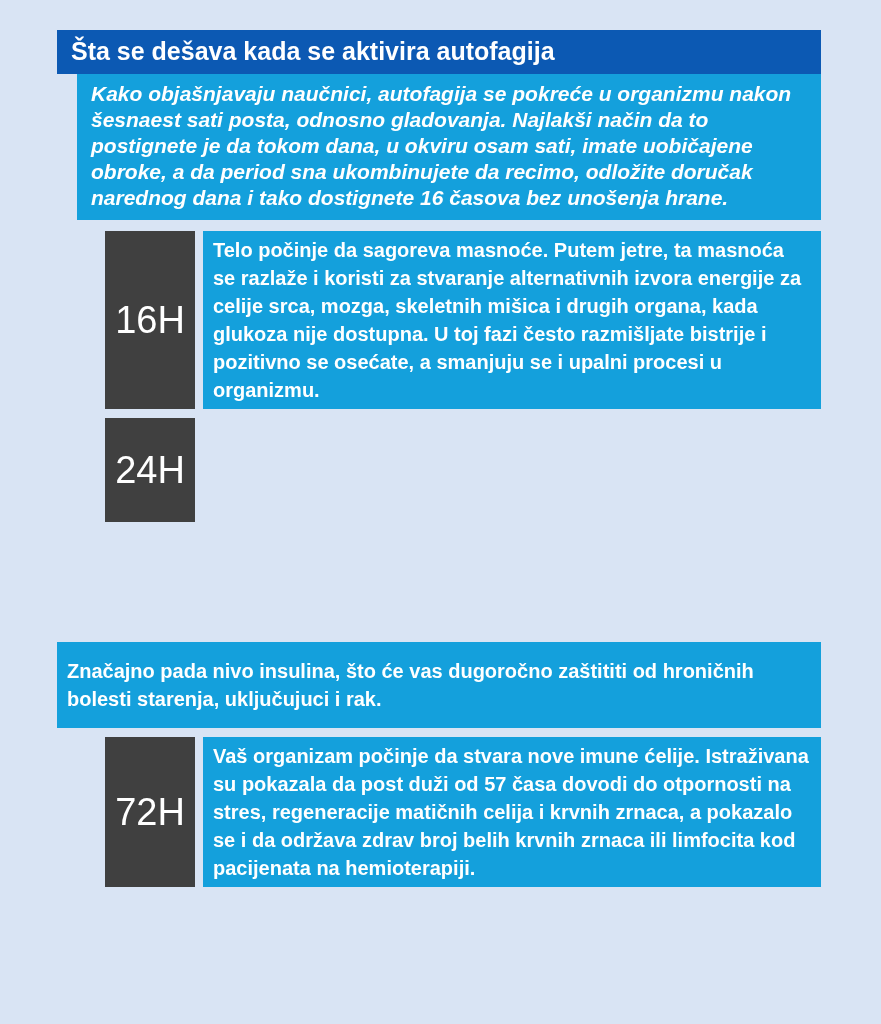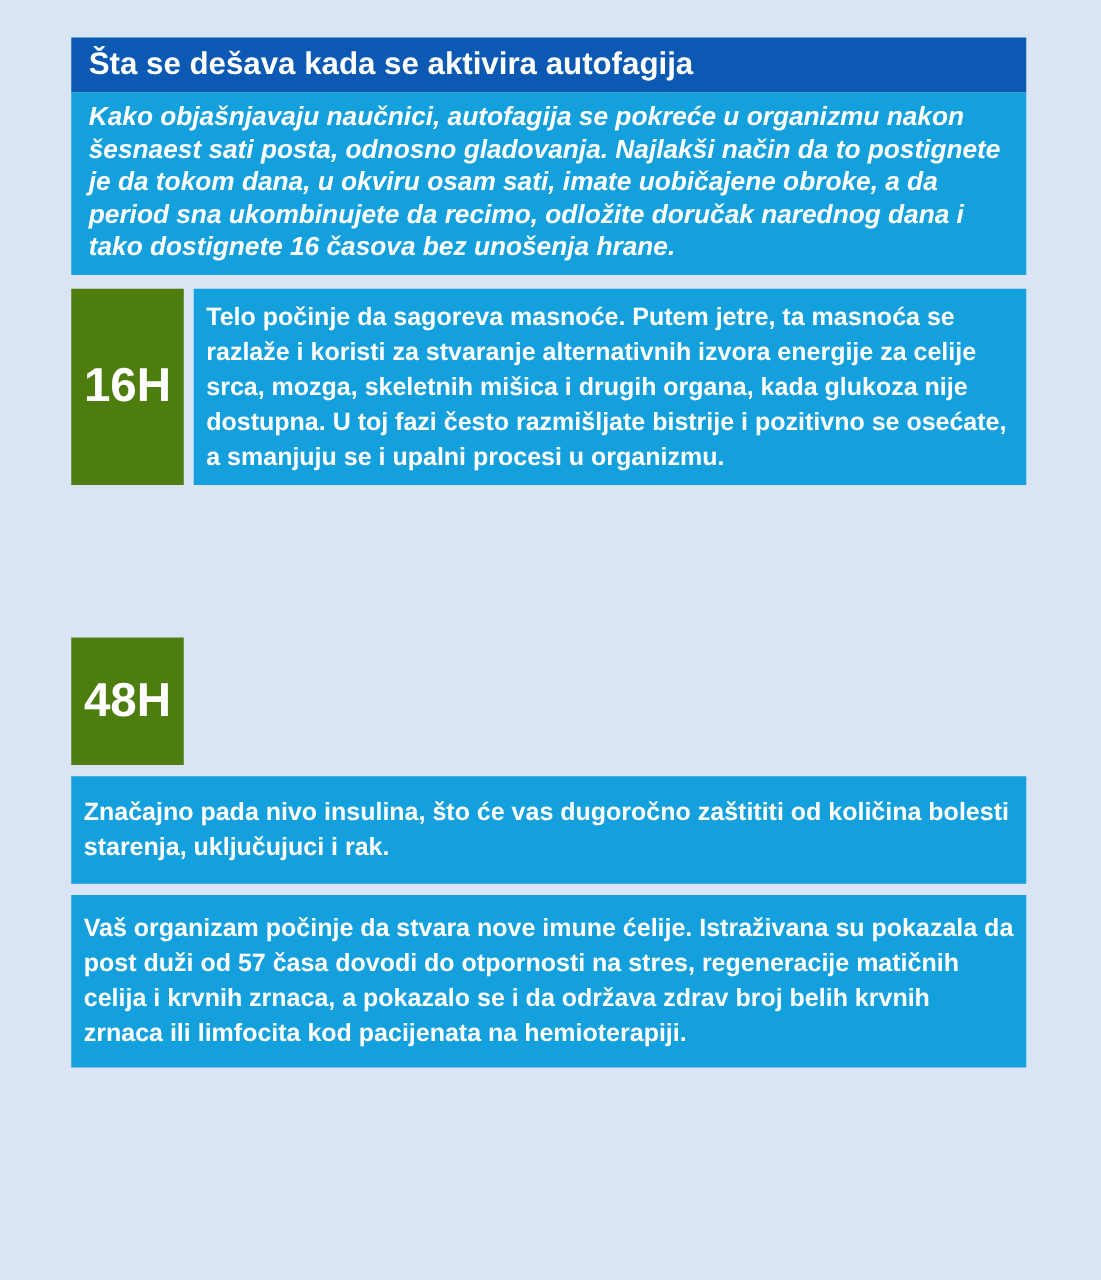--- a/index.html
+++ b/index.html
@@ -30,35 +30,37 @@
     .intro-block {
       background: #14a0dc;
       color: #ffffff;
       font-style: italic;
       font-weight: bold;
       font-size: 21px;
       line-height: 26px;
       padding: 7px 14px 9px 14px;
       margin-bottom: 11px;
       min-height: 136px;
+      margin-left: 20px;
     }
     .row {
       display: flex;
       gap: 8px;
       margin-bottom: 9px;
     }
     .time-badge {
       flex: 0 0 90px;
-      background: #4d7c0f;
+      background: #404040;
       color: #ffffff;
       font-size: 38px;
-      font-weight: bold;
+      font-weight: normal;
       display: flex;
       align-items: center;
       justify-content: center;
+      margin-left: 48px;
     }
     .row-text {
       flex: 1;
       background: #14a0dc;
       color: #ffffff;
       font-weight: bold;
       font-size: 20px;
       line-height: 28px;
       padding: 5px 10px;
       display: flex;
@@ -81,32 +83,33 @@
 
     <div class="row" style="min-height:157px">
       <div class="time-badge">16H</div>
       <div class="row-text">
         <span>Telo počinje da sagoreva masnoće. Putem jetre, ta masnoća se razlaže i koristi za stvaranje alternativnih izvora energije za celije srca, mozga, skeletnih mišica i drugih organa, kada glukoza nije dostupna. U toj fazi često razmišljate bistrije i pozitivno se osećate, a smanjuju se i upalni procesi u organizmu.</span>
       </div>
     </div>
 
 
     <div class="row" style="min-height:104px">
+      <div class="time-badge">24H</div>
     </div>
 
     <div class="row" style="min-height:102px">
-      <div class="time-badge">48H</div>
     </div>
 
     <div class="row" style="min-height:86px">
       <div class="row-text">
-        <span>Značajno pada nivo insulina, što će vas dugoročno zaštititi od količina bolesti starenja, uključujuci i rak.</span>
+        <span>Značajno pada nivo insulina, što će vas dugoročno zaštititi od hroničnih bolesti starenja, uključujuci i rak.</span>
       </div>
     </div>
 
     <div class="row" style="min-height:138px; margin-bottom:0">
+      <div class="time-badge">72H</div>
       <div class="row-text">
         <span>Vaš organizam počinje da stvara nove imune ćelije. Istraživana su pokazala da post duži od 57 časa dovodi do otpornosti na stres, regeneracije matičnih celija i krvnih zrnaca, a pokazalo se i da održava zdrav broj belih krvnih zrnaca ili limfocita kod pacijenata na hemioterapiji.</span>
       </div>
     </div>
 
   </div>
 </div>
 
 </body></html>

